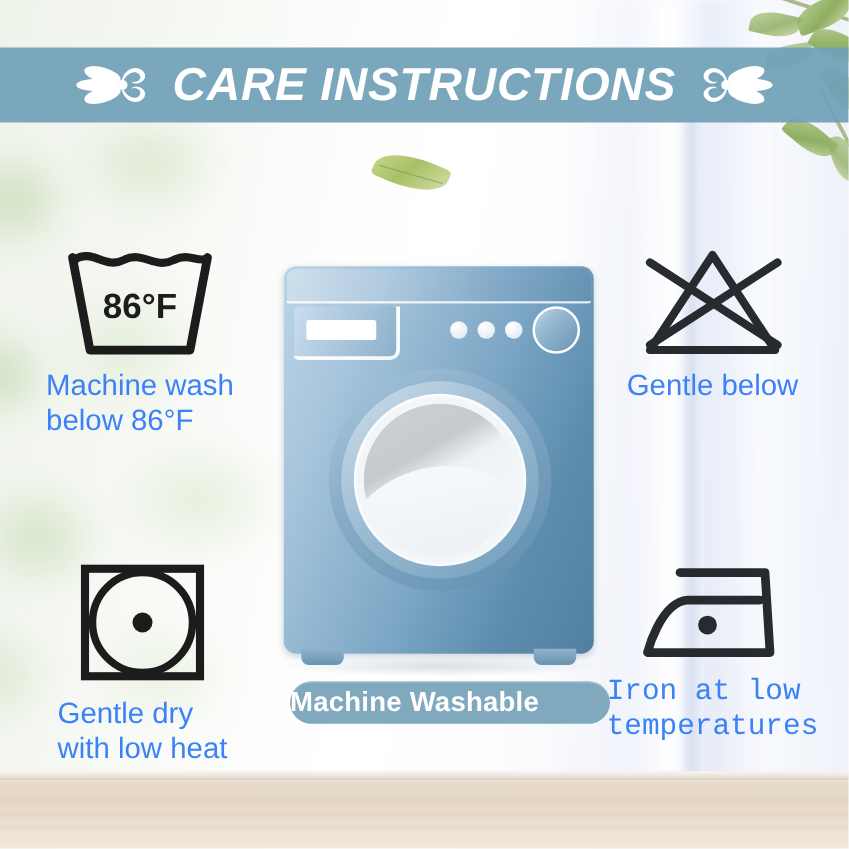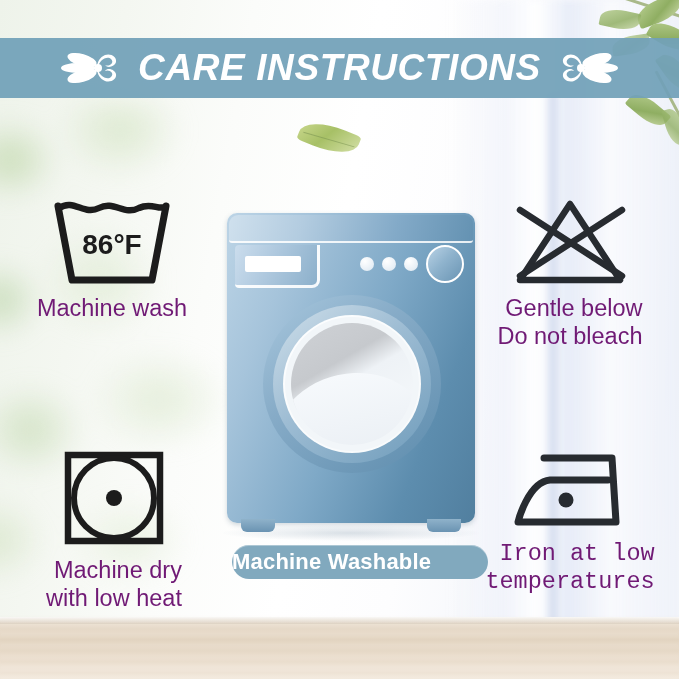--- a/index.html
+++ b/index.html
@@ -50,21 +50,21 @@
   
   .banner{position:absolute;left:0;top:38px;width:679px;height:60px;
     background:rgba(113,160,184,.93);display:flex;align-items:center;justify-content:center;gap:18px;}
   .banner-title{color:#ffffff;font-size:37px;font-weight:700;letter-spacing:.6px;
     font-family:"Liberation Sans", sans-serif;white-space:nowrap;font-style:italic;}
   .orn{position:relative;width:62px;height:44px;flex:none;}
   .orn svg{display:block;}
 
   
   .cell{position:absolute;display:flex;flex-direction:column;align-items:center;}
-  .cell .cap{margin-top:8px;color:#701a75;font-size:23.5px;line-height:28px;text-align:right;white-space:nowrap;}
+  .cell .cap{margin-top:8px;color:#3b82f6;font-size:23.5px;line-height:28px;text-align:left;white-space:nowrap;}
   #cell-wash{left:12px;top:196px;width:200px;}
   #cell-bleach{left:470px;top:196px;width:200px;}
   #cell-dry{left:14px;top:448px;width:200px;}
   #cell-iron{left:470px;top:450px;width:200px;font-family:Liberation Mono, monospace;}
   .sym{display:block;}
 
   
   .wm{position:absolute;left:227px;top:213px;width:248px;height:322px;}
   .wm-body{position:absolute;left:0;top:0;width:248px;height:310px;border-radius:10px;
     background:linear-gradient(112deg,#bcd4e6 0%,#a6c4db 22%,#7fa9c7 52%,#5d8dae 78%,#517f9f 100%);
@@ -159,43 +159,43 @@
   </div>
 
   <div class="cell" id="cell-wash">
     <svg class="sym" width="120" height="90" viewBox="0 0 120 90">
       <path d="M6 10 L20 84 L100 84 L114 10" fill="none" stroke="#1c1c1c" stroke-width="7" stroke-linejoin="round" stroke-linecap="round"></path>
       <path d="M7 12 C22 2, 32 20, 47 12 C62 4, 72 20, 87 12 C99 6, 106 14, 113 11" fill="none" stroke="#1c1c1c" stroke-width="6.5" stroke-linecap="round"></path>
       <text x="60" y="58" text-anchor="middle" font-family="Liberation Sans, sans-serif" font-size="28" font-weight="700" fill="#1c1c1c">86°F</text>
     </svg>
     <div class="cap">
       <span>Machine wash</span><br>
+      <span>below 86°F</span>
     </div>
   </div>
 
   <div class="cell" id="cell-bleach">
     <svg class="sym" width="120" height="90" viewBox="0 0 120 90">
       <path d="M60 8 L110 84 L10 84 Z" fill="none" stroke="#272b30" stroke-width="6.5" stroke-linejoin="round"></path>
       <line x1="10" y1="14" x2="112" y2="80" stroke="#272b30" stroke-width="6.5" stroke-linecap="round"></line>
       <line x1="112" y1="14" x2="10" y2="80" stroke="#272b30" stroke-width="6.5" stroke-linecap="round"></line>
     </svg>
     <div class="cap">
       <span>Gentle below</span><br>
-      <span>Do not bleach</span>
     </div>
   </div>
 
   <div class="cell" id="cell-dry">
     <svg class="sym" width="106" height="100" viewBox="0 0 106 100">
       <rect x="7" y="7" width="92" height="86" fill="none" stroke="#1c1c1c" stroke-width="6.5"></rect>
       <circle cx="53" cy="50" r="40" fill="none" stroke="#1c1c1c" stroke-width="6"></circle>
       <circle cx="53" cy="50" r="8" fill="#1c1c1c"></circle>
     </svg>
     <div class="cap">
-      <span>Machine dry</span><br>
+      <span>Gentle dry</span><br>
       <span>with low heat</span>
     </div>
   </div>
 
   <div class="cell" id="cell-iron">
     <svg class="sym" width="120" height="82" viewBox="0 0 120 82">
       <path d="M34 8 L102 8 L106 72 L8 72 C8 72, 18 32, 40 30 L98 30" fill="none" stroke="#272b30" stroke-width="7" stroke-linejoin="round" stroke-linecap="round"></path>
       <circle cx="56" cy="50" r="7.5" fill="#272b30"></circle>
     </svg>
     <div class="cap">

